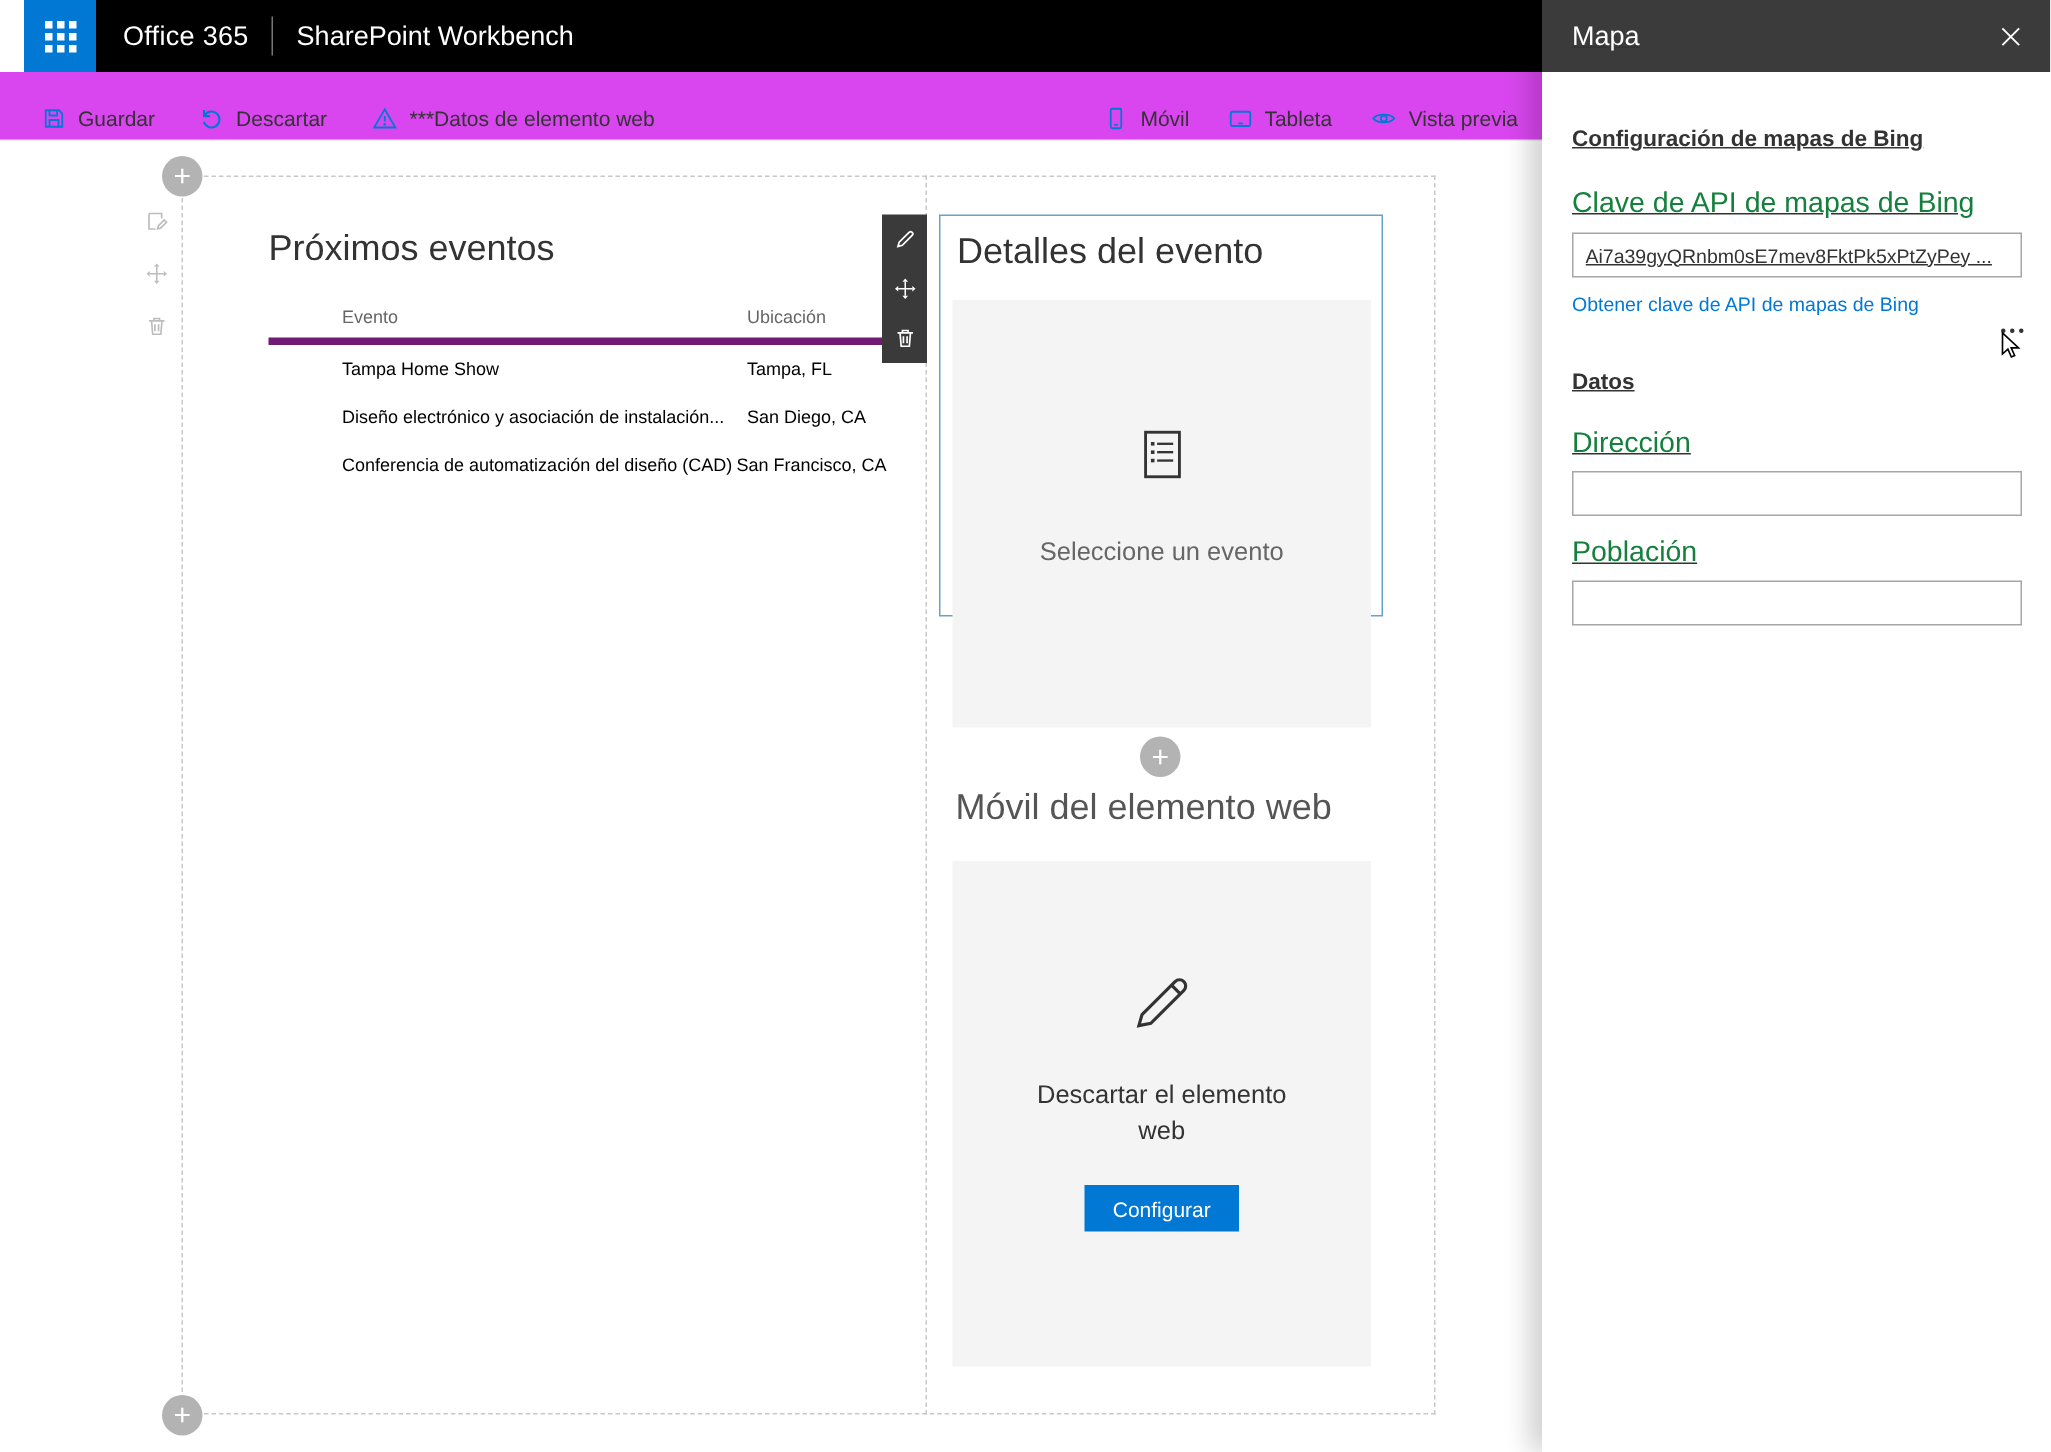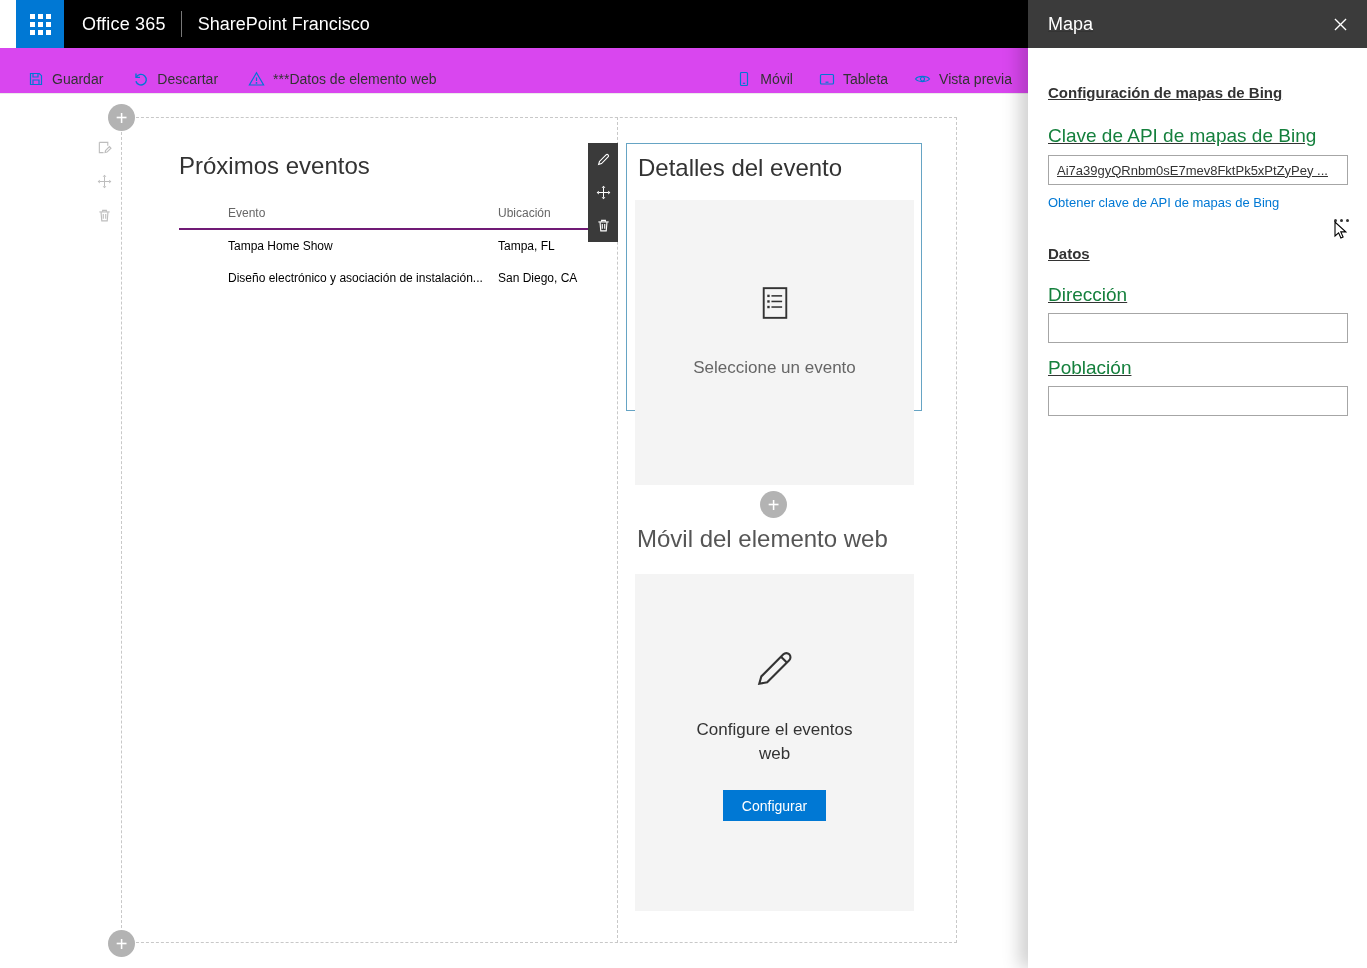--- a/index.html
+++ b/index.html
@@ -35,21 +35,21 @@
   .rail .rail-btn { cursor:pointer; display:block; }
 
   .wp-toolbar { position:absolute; left:588px; top:49px; width:30px; background:#3a3a3a; display:flex; flex-direction:column; z-index:2; }
   .wp-toolbar .tbtn { height:33px; display:flex; align-items:center; justify-content:center; color:#fff; cursor:pointer; }
 
   
   .events { position:absolute; left:179px; top:58px; width:412px; }
   .events-title { font-size:24px; font-weight:300; color:#333; }
   .events-table { margin-top:17px; }
   .et-row { display:flex; align-items:center; padding-left:49px; height:32px; font-size:12px; color:#000000; cursor:pointer; }
-  .et-row.header { height:33px; border-bottom:2px solid #701a75; color:#666; cursor:default; }
+  .et-row.header { height:33px; border-bottom:5px solid #701a75; color:#666; cursor:default; }
   .et-c1 { width:270px; overflow:hidden; white-space:nowrap; padding-right:6px; }
   .et-c2 { flex:1; white-space:nowrap; }
 
   
   .details-wp { position:absolute; left:626px; top:49px; width:296px; height:268px; border:1px solid #66a4c4; background:#fff; }
   .details-title { font-size:24px; font-weight:300; color:#333; margin:10px 0 0 11px; }
   .details-box { position:absolute; left:8px; top:56px; width:279px; height:285px; background:#f4f4f4; display:flex; flex-direction:column; align-items:center; }
   .details-box .list-icon { margin-top:84px; }
   .details-placeholder { margin-top:36px; font-size:17px; color:#666; font-weight:300; }
 
@@ -91,21 +91,21 @@
           <i></i>
           <i></i>
           <i></i>
           <i></i>
           <i></i>
           <i></i>
           <i></i>
       </div>
     </div>
     <span class="brand">Office 365</span>
-    <span class="app-title">SharePoint Francisco</span>
+    <span class="app-title">SharePoint Workbench</span>
   </header>
 
   <div class="command-bar">
     <div class="cmd-group left">
       <div class="cmd-item">
         <svg width="16" height="16" viewBox="0 0 16 16" fill="none" stroke="currentColor" stroke-width="1.2">
             <path d="M2.5 2.5h8.8l2.2 2.2v8.8H2.5z"></path>
             <path d="M5 13.5V9h6v4.5"></path>
             <path d="M5 2.5V6h5V2.5"></path>
           </svg>
@@ -222,20 +222,24 @@
           <span class="et-c2">Ubicación</span>
         </div>
         <div class="et-row">
           <span class="et-c1">Tampa Home Show</span>
           <span class="et-c2">Tampa, FL</span>
         </div>
         <div class="et-row">
           <span class="et-c1">Diseño electrónico y asociación de instalación...</span>
           <span class="et-c2">San Diego, CA</span>
         </div>
+        <div class="et-row">
+          <span class="et-c1">Conferencia de automatización del diseño (CAD)</span>
+          <span class="et-c2">San Francisco, CA</span>
+        </div>
       </div>
     </div>
 
     <div class="details-wp">
       <div class="details-title">Detalles del evento</div>
       <div class="details-box">
         <svg class="list-icon" width="38" height="38" viewBox="0 0 32 32" fill="none" stroke="#333" stroke-width="1.6">
             <rect x="6.5" y="3.5" width="19" height="25"></rect>
             <g stroke-width="1.3">
               <line x1="13" y1="10" x2="22" y2="10"></line>
@@ -251,21 +255,21 @@
         <div class="details-placeholder">Seleccione un evento</div>
       </div>
     </div>
 
     <div class="titlewp-heading">Móvil del elemento web</div>
     <div class="configure-box">
       <svg class="pencil-big" width="48" height="48" viewBox="0 0 32 32" fill="none" stroke="#333" stroke-width="1.4">
           <path d="M5.5 26.5l1.4-4.9L21.6 6.9a2.75 2.75 0 0 1 3.9 3.9L10.8 25.5l-5.3 1z"></path>
           <line x1="20" y1="8.5" x2="23.9" y2="12.4"></line>
         </svg>
-      <div class="configure-text">Configure el eventos web</div>
+      <div class="configure-text">Descartar el elemento web</div>
       <button class="configure-btn">Configurar</button>
     </div>
   </div>
 
   <aside class="panel">
     <div class="panel-header">
       <span class="panel-title">Mapa</span>
       <span class="close-btn">
         <svg width="13" height="13" viewBox="0 0 14 14">
             <g stroke="#fff" stroke-width="1.4">

